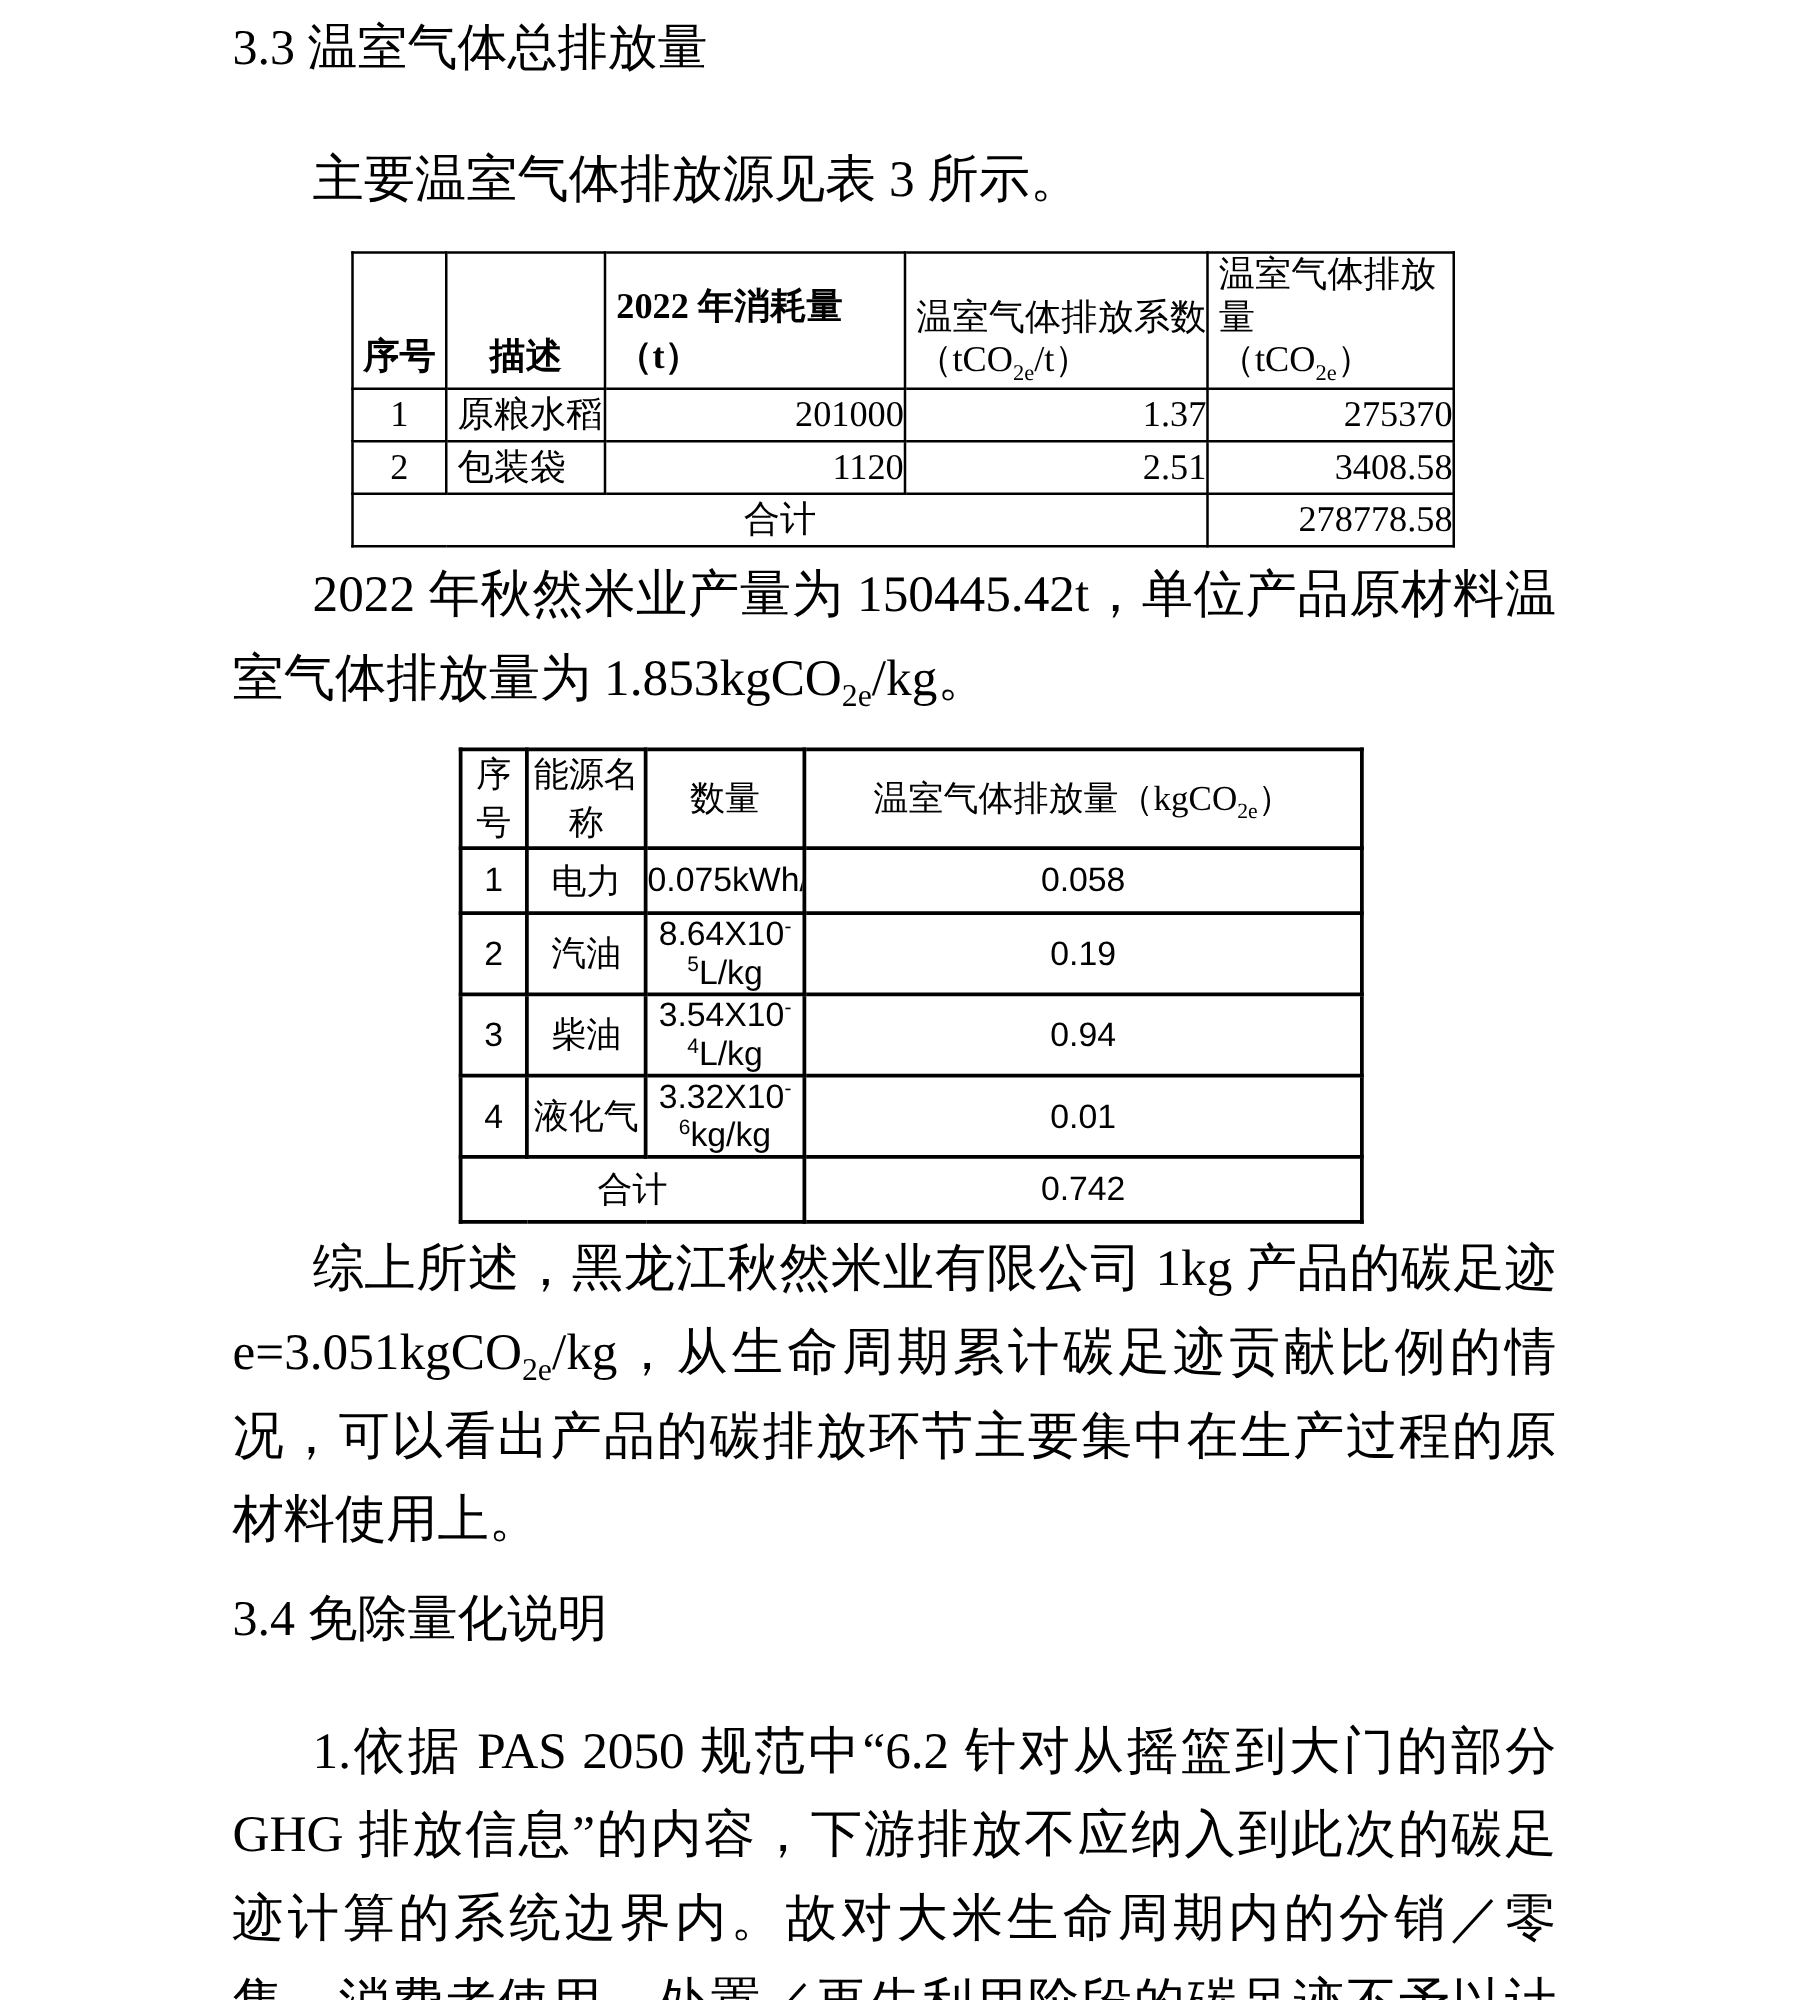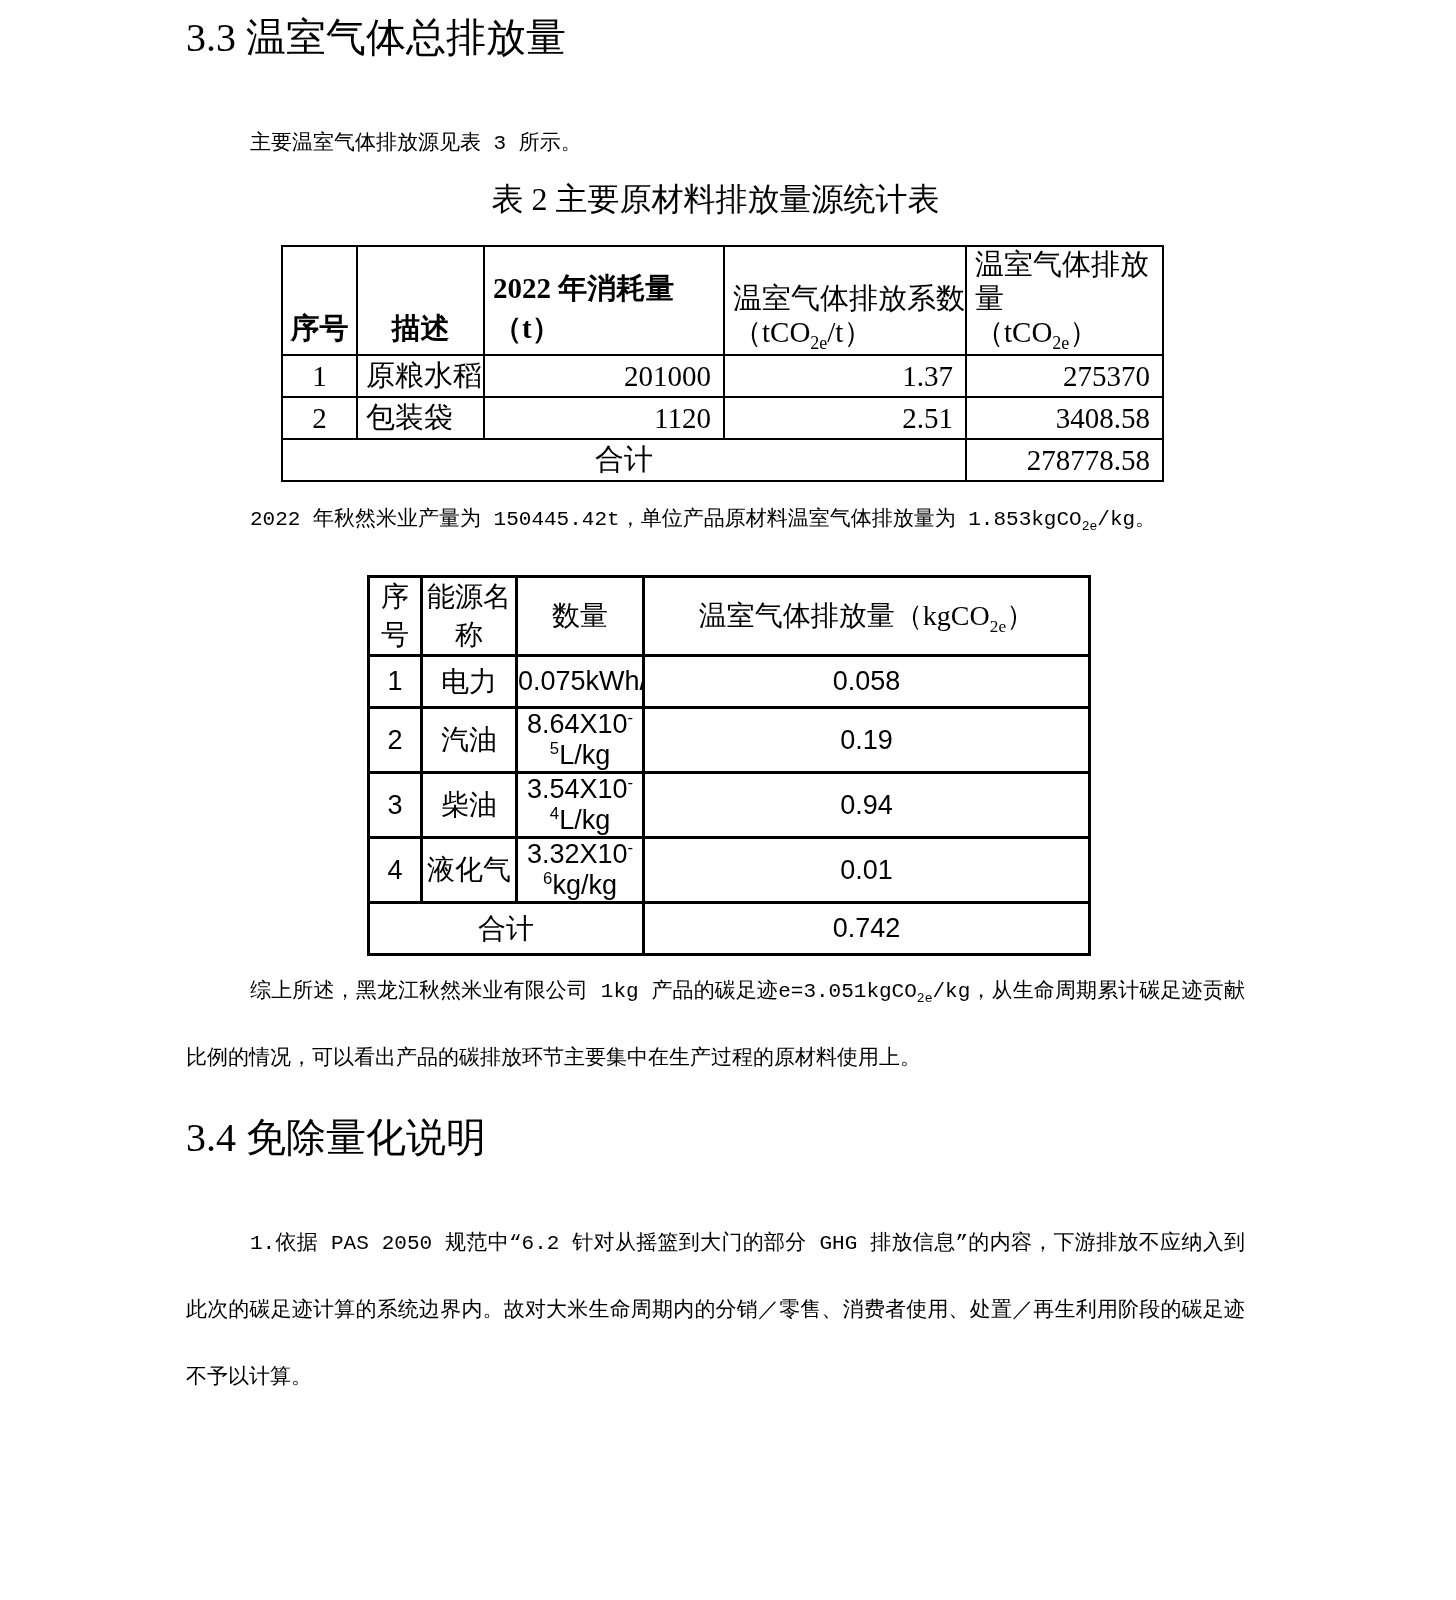--- a/index.html
+++ b/index.html
@@ -5,35 +5,35 @@
   html,body{margin:0;padding:0;background:#ffffff;}
   body{
     width:1456px;height:1600px;overflow:hidden;color:#000;
     font-family:"Liberation Serif","DejaVu Serif",serif;
   }
   .page{box-sizing:border-box;width:1456px;height:1596px;padding:14px 211px 0 186px;}
   .section-heading{
     font-size:40px;font-weight:400;line-height:48px;margin:0;
   }
   .para{
-    font-size:21px;line-height:67px;text-align:justify;text-justify:inter-ideograph;
-    text-indent:64px;margin:0;font-family:Liberation Mono, monospace;
+    font-size:41px;line-height:67px;text-align:justify;text-justify:inter-ideograph;
+    text-indent:64px;margin:0;
   }
   .caption{
     font-size:32px;line-height:44px;text-align:center;margin:0;
   }
   table{border-collapse:collapse;table-layout:fixed;}
   
   .table2{width:881px;margin:24px 0 0 95px;font-size:29px;}
   .table2 th,.table2 td{border:2px solid #000;padding:0;overflow:hidden;}
   .table2 thead th{height:72px;vertical-align:bottom;padding-bottom:5px;font-weight:bold;}
   .table2 thead th.th-normal{font-weight:400;margin-top:47px;}
   .table2 .c-center{text-align:center;}
   .table2 .c-left{text-align:left;padding-left:8px;}
-  .table2 .c-right{text-align:right;padding-right:12px;}
+  .table2 .c-right{text-align:right;}
   .table2 tbody td{height:34px;vertical-align:middle;}
   .table2 .total-row td{height:28px;}
   .table2 .hdr-wrap{line-height:34px;}
   
   .table3{width:721px;margin:22px 0 0 181px;font-size:28px;}
   .table3 th,.table3 td{border:3px solid #000;padding:0;text-align:center;vertical-align:middle;overflow:hidden;}
   .table3 thead th{height:50px;font-weight:400;}
   .table3 tbody td{height:49px;}
   .sans{font-family:"Liberation Sans","DejaVu Sans",sans-serif;font-size:27px;}
   sub,sup{font-size:0.62em;line-height:0;}
@@ -47,21 +47,20 @@
 </style>
 </head>
 <body>
 
 <div class="page">
 
   <h2 class="section-heading">3.3 温室气体总排放量</h2>
 
   <p class="para mt-paraA">主要温室气体排放源见表 3 所示。</p>
 
-  <p class="caption">表 2 主要原材料排放量源统计表</p>
 
   <table class="table2">
     <colgroup>
       <col style="width:75px">
         <col style="width:127px">
         <col style="width:240px">
       <col style="width:242px">
         <col style="width:197px">
     </colgroup>
     <thead>

